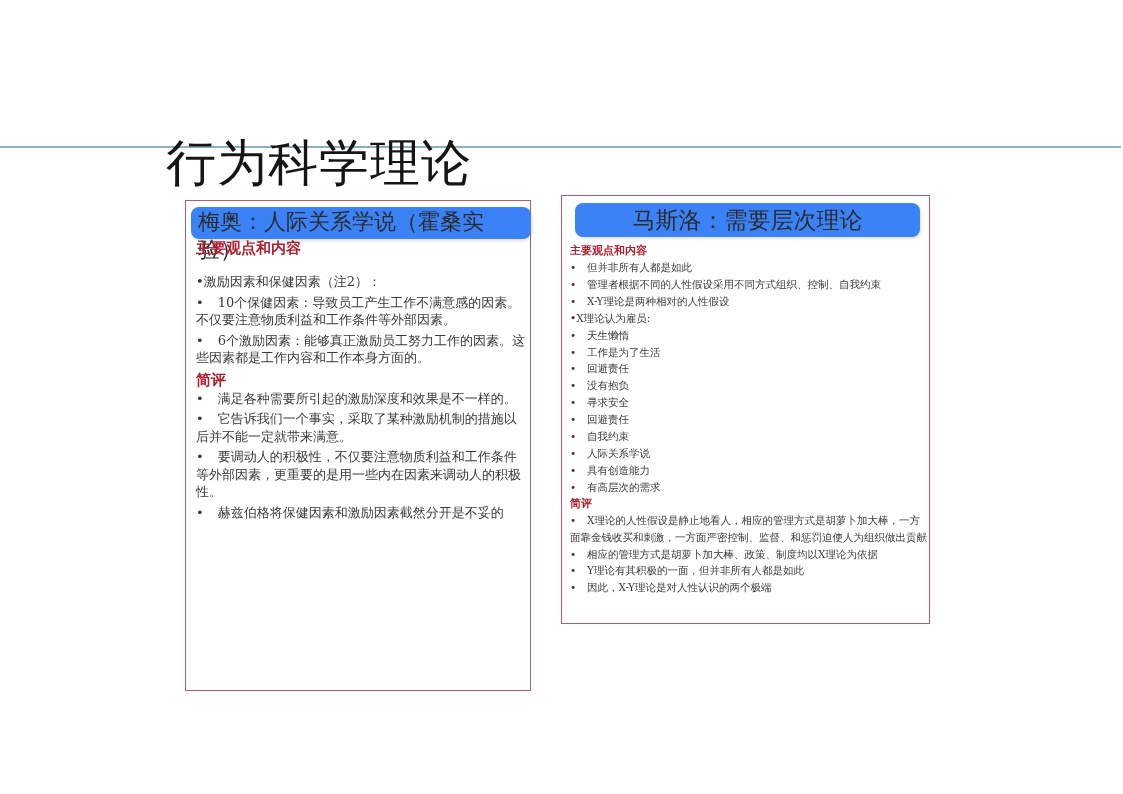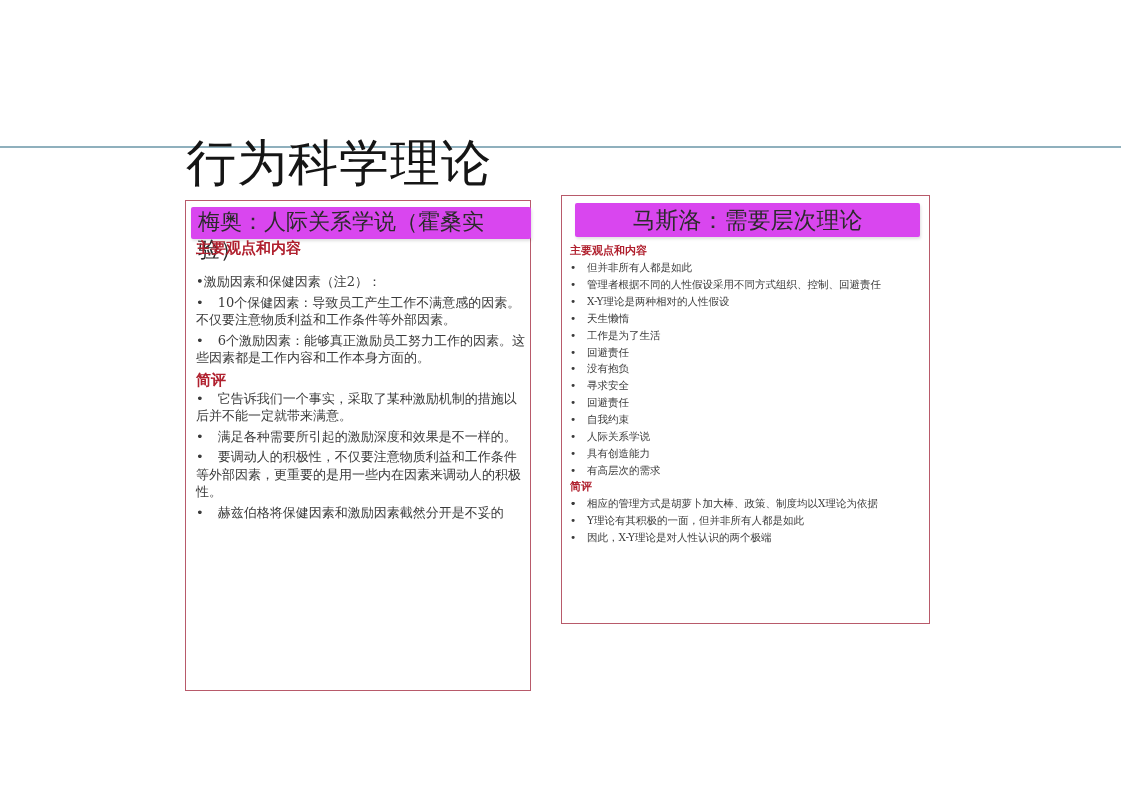--- a/index.html
+++ b/index.html
@@ -7,29 +7,29 @@
     width:1123px; height:794px; background:#ffffff; position:relative; overflow:hidden;
     font-family: "DejaVu Serif", "Liberation Serif", serif; color:#333;
   }
   .hline {
     position:absolute; left:0; top:146px; width:1121px; height:2px;
     background:#8fb0bd;
   }
   .page-title {
     position:absolute; left:166px; top:133px;
     font-size:50px; line-height:60px; color:#151515; letter-spacing:1px;
-    font-family: "DejaVu Sans", "Liberation Sans", sans-serif; font-weight:normal;margin-left:20px;
+    font-family: "DejaVu Sans", "Liberation Sans", sans-serif; font-weight:normal;
   }
   .card {
     position:absolute; border:1.5px solid #b85a6a; background:#fff; box-sizing:border-box;
   }
   .card.left { left:185px; top:200px; width:346px; height:491px; }
   .card.right { left:561px; top:195px; width:369px; height:429px; }
   .pill {
-    position:absolute; background:#d946ef; border-radius:2px;
+    position:absolute; background:#3b82f6; border-radius:8px;
     box-shadow: 1px 2px 3px rgba(0,0,0,0.12);
   }
   .card.left .pill { left:5px; top:6px; width:340px; height:32px; }
   .card.right .pill { left:13px; top:7px; width:345px; height:34px; }
   .pill-text {
     position:absolute; color:#2b2b2b; white-space:normal;
     font-family: "DejaVu Serif", "Liberation Serif", serif;
   }
   .card.left .pill-text {
     left:12px; top:7px; width:320px; font-size:22px; line-height:28px;
@@ -64,45 +64,46 @@
 
 <div class="card left">
   <div class="pill"></div>
   <div class="pill-text">梅奥：人际关系学说（霍桑实验）</div>
   <div class="content">
     <div class="sub first">主要观点和内容</div>
     <div class="para">•激励因素和保健因素（注2）：</div>
     <div class="bullet-item"><span class="dot">•</span><span>10个保健因素：导致员工产生工作不满意感的因素。不仅要注意物质利益和工作条件等外部因素。</span></div>
     <div class="bullet-item"><span class="dot">•</span><span>6个激励因素：能够真正激励员工努力工作的因素。这些因素都是工作内容和工作本身方面的。</span></div>
     <div class="sub mid">简评</div>
+    <div class="bullet-item"><span class="dot">•</span><span>满足各种需要所引起的激励深度和效果是不一样的。</span></div>
     <div class="bullet-item"><span class="dot">•</span><span>它告诉我们一个事实，采取了某种激励机制的措施以后并不能一定就带来满意。</span></div>
-    <div class="bullet-item"><span class="dot">•</span><span>满足各种需要所引起的激励深度和效果是不一样的。</span></div>
     <div class="bullet-item"><span class="dot">•</span><span>要调动人的积极性，不仅要注意物质利益和工作条件等外部因素，更重要的是用一些内在因素来调动人的积极性。</span></div>
     <div class="bullet-item"><span class="dot">•</span><span>赫兹伯格将保健因素和激励因素截然分开是不妥的</span></div>
   </div>
 </div>
 
 <div class="card right">
   <div class="pill">
     <div class="pill-text">马斯洛：需要层次理论</div>
   </div>
   <div class="content">
     <div class="sub">主要观点和内容</div>
     <div class="bullet-item"><span class="dot">•</span><span>但并非所有人都是如此</span></div>
-    <div class="bullet-item"><span class="dot">•</span><span>管理者根据不同的人性假设采用不同方式组织、控制、回避责任</span></div>
+    <div class="bullet-item"><span class="dot">•</span><span>管理者根据不同的人性假设采用不同方式组织、控制、自我约束</span></div>
     <div class="bullet-item"><span class="dot">•</span><span>X-Y理论是两种相对的人性假设</span></div>
+    <div class="para">•X理论认为雇员:</div>
     <div class="bullet-item"><span class="dot">•</span><span>天生懒惰</span></div>
     <div class="bullet-item"><span class="dot">•</span><span>工作是为了生活</span></div>
     <div class="bullet-item"><span class="dot">•</span><span>回避责任</span></div>
     <div class="bullet-item"><span class="dot">•</span><span>没有抱负</span></div>
     <div class="bullet-item"><span class="dot">•</span><span>寻求安全</span></div>
     <div class="bullet-item"><span class="dot">•</span><span>回避责任</span></div>
     <div class="bullet-item"><span class="dot">•</span><span>自我约束</span></div>
     <div class="bullet-item"><span class="dot">•</span><span>人际关系学说</span></div>
     <div class="bullet-item"><span class="dot">•</span><span>具有创造能力</span></div>
     <div class="bullet-item"><span class="dot">•</span><span>有高层次的需求</span></div>
     <div class="sub">简评</div>
-    <div class="bullet-item wrap"><span class="dot">•</span></div>
+    <div class="bullet-item wrap"><span class="dot">•</span><span>X理论的人性假设是静止地看人，相应的管理方式是胡萝卜加大棒，一方面靠金钱收买和刺激，一方面严密控制、监督、和惩罚迫使人为组织做出贡献</span></div>
     <div class="bullet-item"><span class="dot">•</span><span>相应的管理方式是胡萝卜加大棒、政策、制度均以X理论为依据</span></div>
     <div class="bullet-item"><span class="dot">•</span><span>Y理论有其积极的一面，但并非所有人都是如此</span></div>
     <div class="bullet-item"><span class="dot">•</span><span>因此，X-Y理论是对人性认识的两个极端</span></div>
   </div>
 </div>
 
 </body></html>

